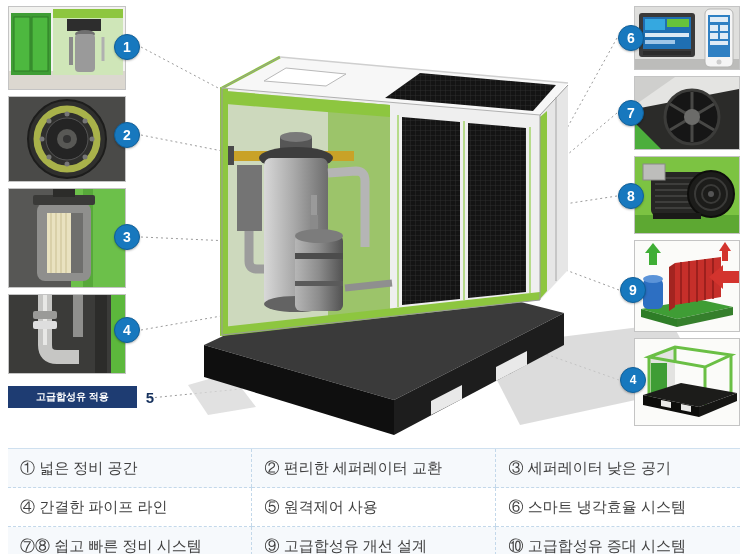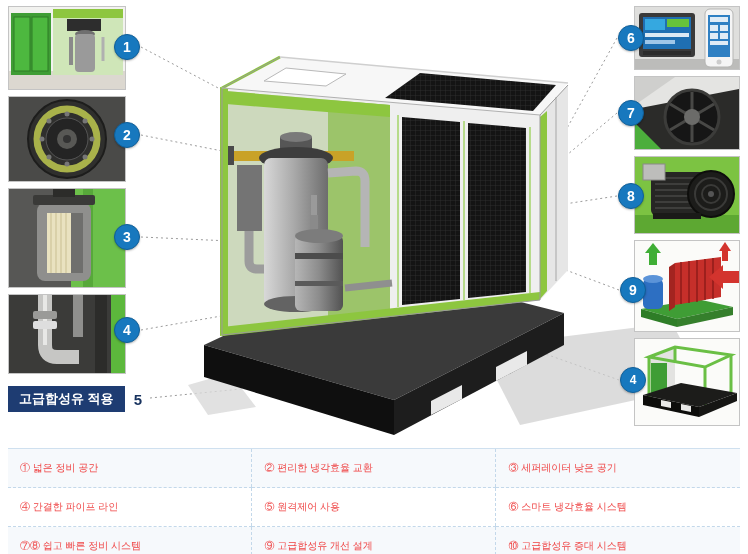--- a/index.html
+++ b/index.html
@@ -9,30 +9,30 @@
   .thumb { position:absolute; border:1px solid #c4c4c4; background:#fff; overflow:hidden; z-index:4; }
   .thumb svg { display:block; }
 
   .badge { position:absolute; width:26px; height:26px; border-radius:50%;
            background:#1778be; border:1px solid #0f5f99; color:#fff;
            font-size:14px; font-weight:bold; display:flex; align-items:center;
            justify-content:center; z-index:6; box-shadow:0 1px 2px rgba(0,0,0,.25); }
   .badge.b10 { font-size:12px; }
 
   .oil-label { position:absolute; left:8px; top:386px; display:flex; align-items:center; gap:9px; z-index:6; }
-  .oil-label .box { background:#1e3c72; color:#fff; font-size:13px; font-weight:bold; padding:4px 11px; }
+  .oil-label .box { background:#1e3c72; color:#fff; font-size:10px; font-weight:bold; padding:4px 28px; }
   .oil-label .num { color:#17325e; font-weight:bold; font-size:15px; }
 
   .lines { position:absolute; left:0; top:0; z-index:1; pointer-events:none; }
   .machine { position:absolute; left:160px; top:55px; z-index:2; pointer-events:none; }
 
   table.features { position:absolute; left:8px; top:448px; width:732px; z-index:5;
                    border-collapse:collapse; table-layout:fixed;
                    border-top:1px solid #cfe0ef; border-bottom:1px solid #cfe0ef; background:#fff; }
-  table.features td { width:33.33%; height:39px; font-size:10px; color:#ef4444;
+  table.features td { width:33.33%; height:39px; font-size:15px; color:#404040;
                       padding-left:12px; vertical-align:middle;
                       border-bottom:1px dashed #c3d8ea; border-left:1px dashed #c3d8ea; }
   table.features tr td:first-child { border-left:none; }
   table.features tr:last-child td { border-bottom:none; }
   table.features tr:nth-child(odd) td { background:#f6f9fc; }
 </style>
 </head>
 <body>
 
 <div class="canvas">
@@ -346,21 +346,21 @@
   <div class="badge" style="left:618px;top:25px">6</div>
   <div class="badge" style="left:618px;top:100px">7</div>
   <div class="badge" style="left:618px;top:183px">8</div>
   <div class="badge" style="left:620px;top:277px">9</div>
   <div class="badge b10" style="left:620px;top:367px">4</div>
 
   <table class="features">
     <tbody>
       <tr>
         <td>① 넓은 정비 공간</td>
-        <td>② 편리한 냉각효율 교환</td>
+        <td>② 편리한 세퍼레이터 교환</td>
         <td>③ 세퍼레이터 낮은 공기</td>
       </tr>
       <tr>
         <td>④ 간결한 파이프 라인</td>
         <td>⑤ 원격제어 사용</td>
         <td>⑥ 스마트 냉각효율 시스템</td>
       </tr>
       <tr>
         <td>⑦⑧ 쉽고 빠른 정비 시스템</td>
         <td>⑨ 고급합성유 개선 설계</td>

